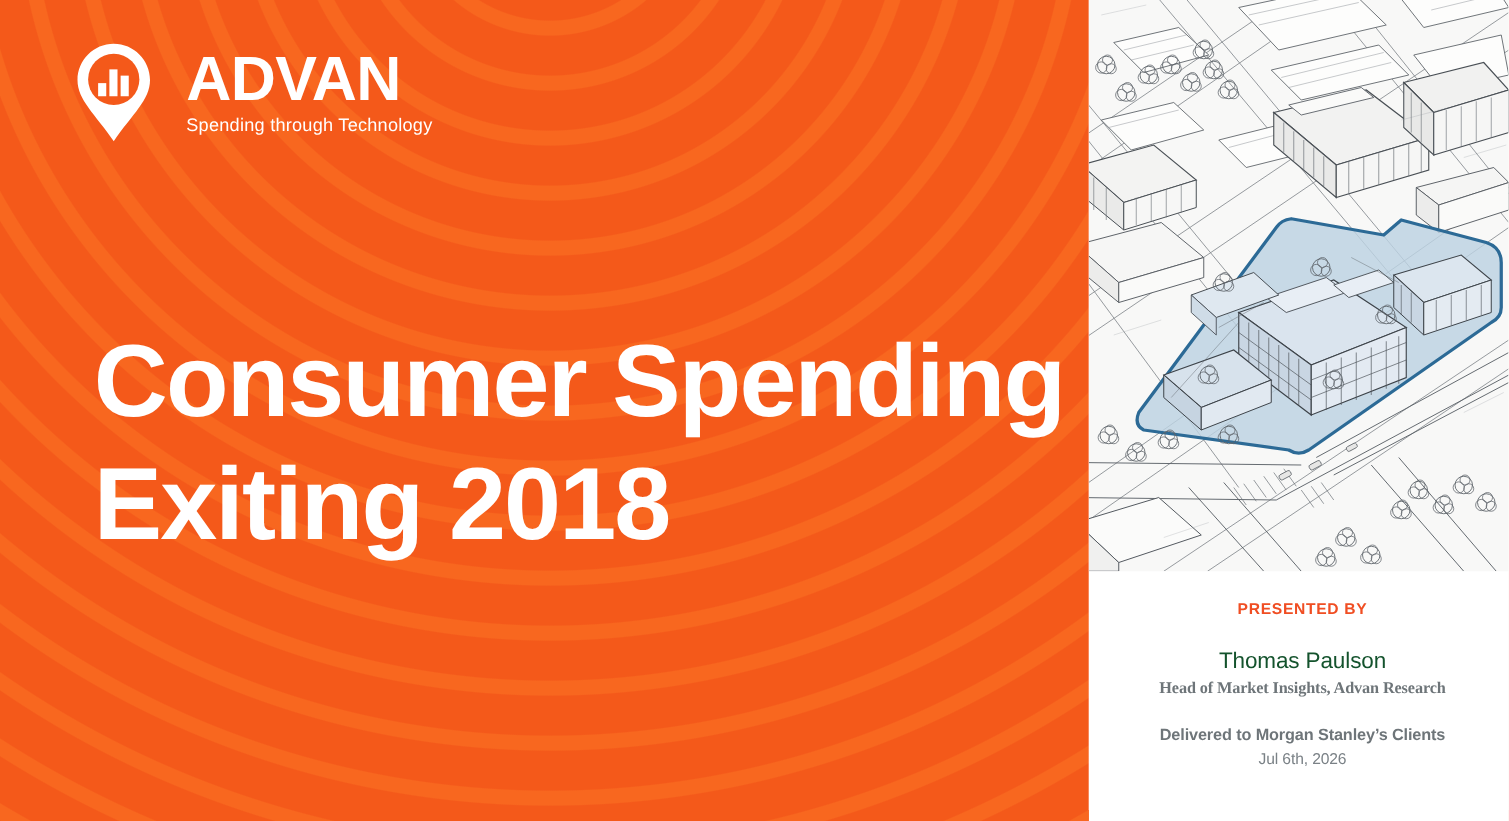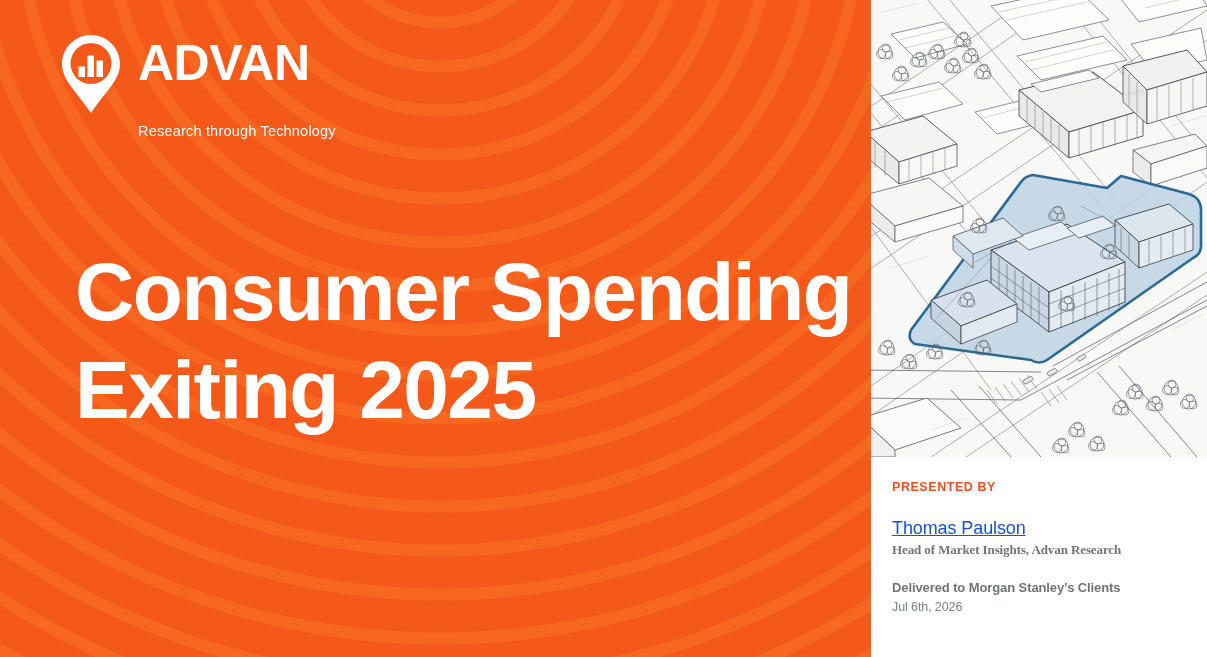--- a/index.html
+++ b/index.html
@@ -55,25 +55,24 @@
     position:absolute;
     left:60px; top:33px;
     display:flex;
     align-items:flex-start;
   }
   .logo-mark {
     width:62px; height:82px;
     flex:0 0 62px;
   }
   .logo-text-wrap {
-    margin-left:16px;
+    margin-left:27px;
     padding-top:5px;
     display:flex;
     flex-direction:column;
-    gap:30px;
   }
   .logo-word {
     font-size:50px;
     font-weight:bold;
     color:#ffffff;
     letter-spacing:-0.5px;
     line-height:1.02;
     font-family:"Liberation Sans", sans-serif;
   }
   .logo-tagline {
@@ -83,40 +82,41 @@
     letter-spacing:0.2px;
     margin-top:4px;
     align-self:flex-end;
     white-space:nowrap;
   }
 
   
   .title-block {
     position:absolute;
     left:75px;
-    top:243px;
+    top:257px;
     width:760px;
   }
   .title-line {
     font-size:82px;
     font-weight:bold;
     color:#ffffff;
     line-height:1.20;
     letter-spacing:-1.5px;
     white-space:nowrap;
   }
 
   
   .right-panel {
     position:relative;
     width:336px;
     height:648px;
     background:#ffffff;
     flex:0 0 336px;
     overflow:hidden;
+    text-align:center;
   }
 
   
   .illustration {
     position:relative;
     width:336px;
     height:457px;
     background:#F7F7F6;
     overflow:hidden;
   }
@@ -132,24 +132,23 @@
   .presented-label {
     font-size:12.5px;
     font-weight:bold;
     color:#F04E23;
     letter-spacing:0.55px;
   }
   .presenter-group { margin-top:23px; }
   .presenter-name {
     font-size:18px;
     font-weight:normal;
-    color:#1d4ed8;
+    color:#14532d;
     letter-spacing:-0.1px;
     line-height:1.25;
-    text-decoration:underline;
   }
   .presenter-role {
     font-size:13px;
     font-weight:bold;
     color:#6E7579;
     letter-spacing:-0.1px;
     line-height:1.35;
     margin-top:1px;
     font-family:Liberation Serif, serif;
   }
@@ -185,27 +184,27 @@
           <svg viewBox="0 0 62 82" xmlns="http://www.w3.org/2000/svg">
             <path d="M31 2 C15.0 2 2 15.0 2 31 C2 47 16 58 31 80 C46 58 60 47 60 31 C60 15.0 47 2 31 2 Z" fill="#ffffff"></path>
             <circle cx="31" cy="30.5" r="20.5" fill="#F4591A"></circle>
             <rect x="18.5" y="33.5" width="6.5" height="10.5" fill="#ffffff"></rect>
             <rect x="27.5" y="22.5" width="6.5" height="21.5" fill="#ffffff"></rect>
             <rect x="36.5" y="27.5" width="6.5" height="16.5" fill="#ffffff"></rect>
           </svg>
         </div>
         <div class="logo-text-wrap">
           <span class="logo-word">ADVAN</span>
-          <span class="logo-tagline">Research through Technology</span>
+          <span class="logo-tagline">Spending through Technology</span>
         </div>
       </div>
 
       <div class="title-block">
         <div class="title-line">Consumer Spending</div>
-        <div class="title-line">Exiting 2025</div>
+        <div class="title-line">Exiting 2018</div>
       </div>
 
     </div>
   </div>
 
   <div class="right-panel">
 
     <div class="illustration">
       <svg viewBox="0 0 336 457" xmlns="http://www.w3.org/2000/svg">
         <defs>

